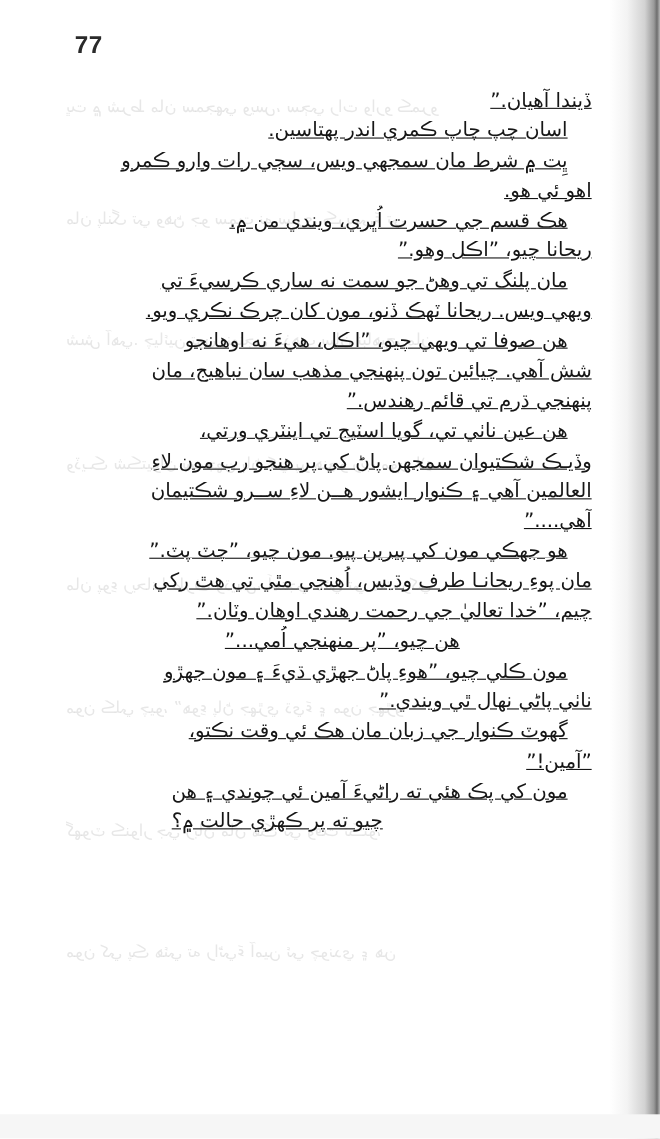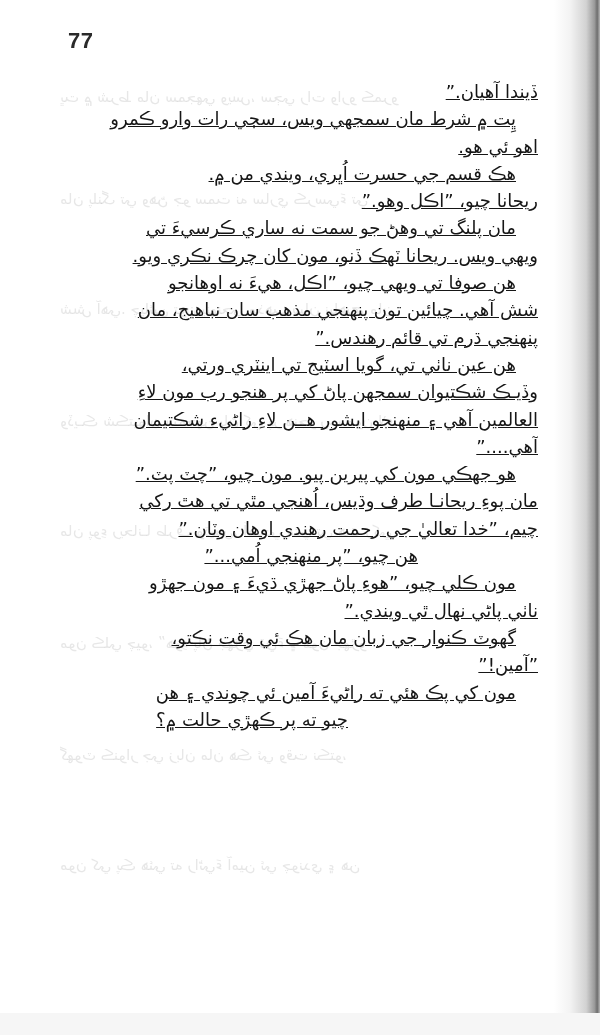--- a/index.html
+++ b/index.html
@@ -108,32 +108,33 @@
   <div class="bleed" style="top:412px;">وڏيـڪ شڪتيوان سمجھن پاڻ کي پر ھنجو رب مون لاءِ</div>
   <div class="bleed" style="top:522px;">مان پوءِ ريحانـا طرف وڌيس، اُھنجي مٿي تي ھٿ رکي</div>
   <div class="bleed" style="top:634px;">مون ڪلي چيو، ”ھوءِ پاڻ جھڙي ڌيءَ ۽ مون جھڙو</div>
   <div class="bleed" style="top:746px;">گھوٽ ڪنوار جي زبان مان ھڪ ئي وقت نڪتو،</div>
   <div class="bleed" style="top:856px;">مون کي پڪ ھئي ته راڻيءَ آمين ئي چوندي ۽ ھن</div>
 
   <div class="page-number">77</div>
 
   <div class="text-block">
     <span class="line">ڏيندا آھيان.”</span>
+    <span class="line indent">اسان چپ چاپ ڪمري اندر پھتاسين.</span>
     <span class="line indent">ڀِت ۾ شرط مان سمجھي ويس، سڄي رات وارو ڪمرو</span>
     <span class="line">اھو ئي ھو.</span>
     <span class="line indent">ھڪ قسم جي حسرت اُڀري، ويندي من ۾.</span>
     <span class="line">ريحانا چيو، ”اڪل وھو.”</span>
     <span class="line indent">مان پلنگ تي وھڻ جو سمت نه ساري ڪرسيءَ تي</span>
     <span class="line">ويھي ويس. ريحانا ٽھڪ ڏنو، مون کان چرڪ نڪري ويو.</span>
     <span class="line indent">ھن صوفا تي ويھي چيو، ”اڪل، ھيءَ نه اوھانجو</span>
     <span class="line">شش آھي. چيائين تون پنھنجي مذھب سان نباھيج، مان</span>
     <span class="line">پنھنجي ڌرم تي قائم رھندس.”</span>
     <span class="line indent">ھن عين ناٺي تي، گويا اسٽيج تي اينٽري ورتي،</span>
     <span class="line">وڏيـڪ شڪتيوان سمجھن پاڻ کي پر ھنجو رب مون لاءِ</span>
-    <span class="line">العالمين آھي ۽ منھنجو ايشور ھــن لاءِ راڻيء شڪتيمان</span>
+    <span class="line">العالمين آھي ۽ ڪنوار ايشور ھــن لاءِ ســرو شڪتيمان</span>
     <span class="line">آھي....”</span>
     <span class="line indent">ھو جھڪي مون کي پيرين پيو. مون چيو، ”چٽ پٽ.”</span>
     <span class="line">مان پوءِ ريحانـا طرف وڌيس، اُھنجي مٿي تي ھٿ رکي</span>
     <span class="line">چيم، ”خدا تعاليٰ جي رحمت رھندي اوھان وٽان.”</span>
     <span class="line center-line">ھن چيو، ”پر منھنجي اُمي...”</span>
     <span class="line indent">مون ڪلي چيو، ”ھوءِ پاڻ جھڙي ڌيءَ ۽ مون جھڙو</span>
     <span class="line">ناٺي پاڻي نھال ٿي ويندي.”</span>
     <span class="line indent">گھوٽ ڪنوار جي زبان مان ھڪ ئي وقت نڪتو،</span>
     <span class="line">”آمين!”</span>
     <span class="line indent">مون کي پڪ ھئي ته راڻيءَ آمين ئي چوندي ۽ ھن</span>

